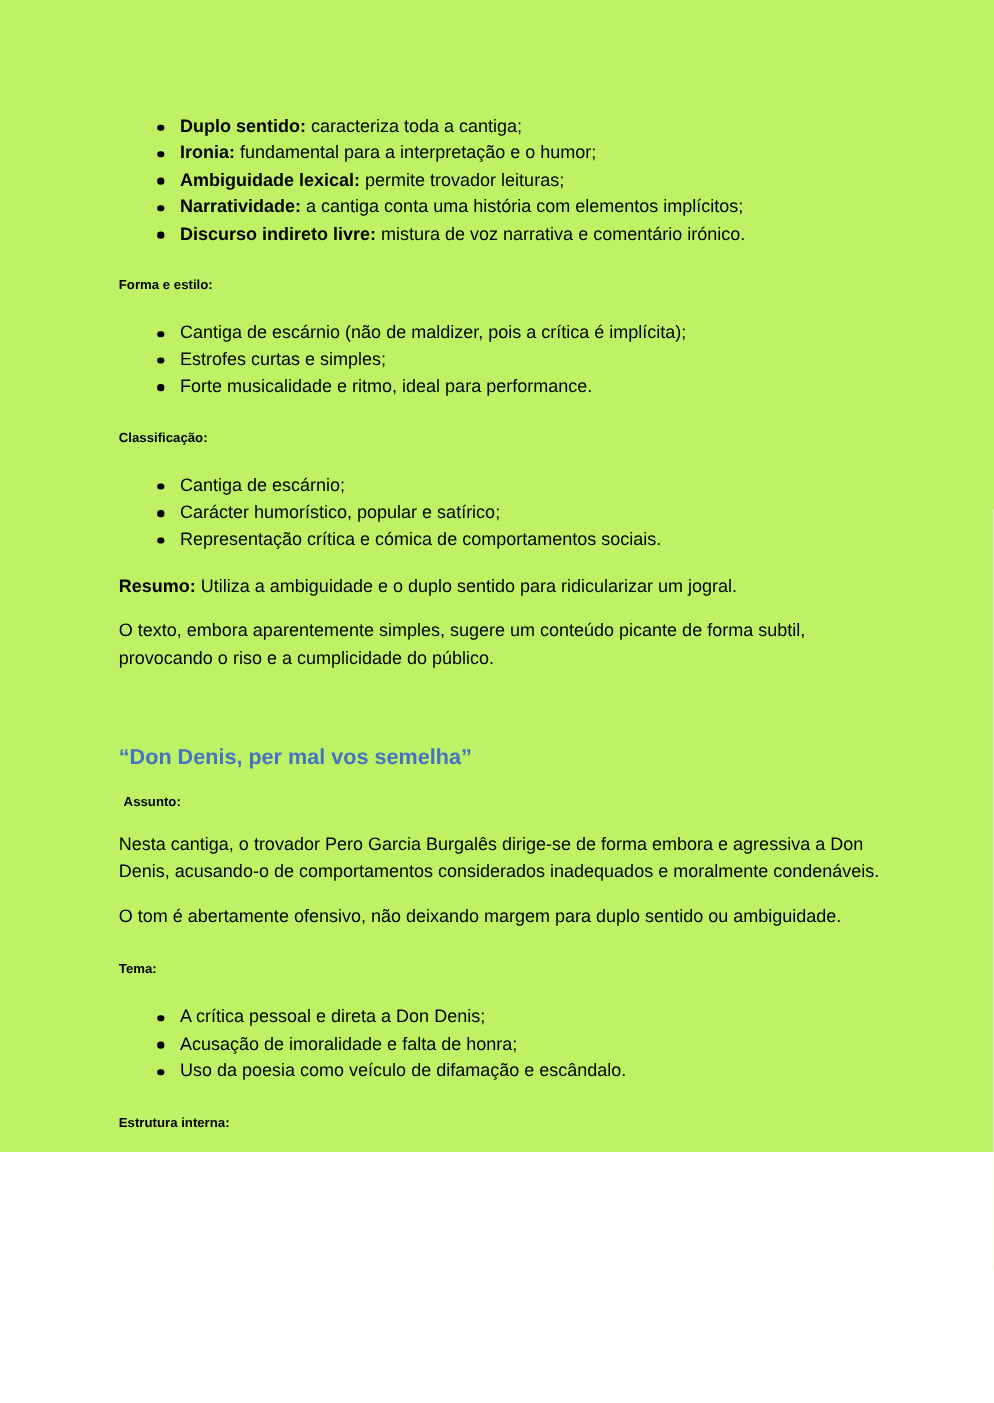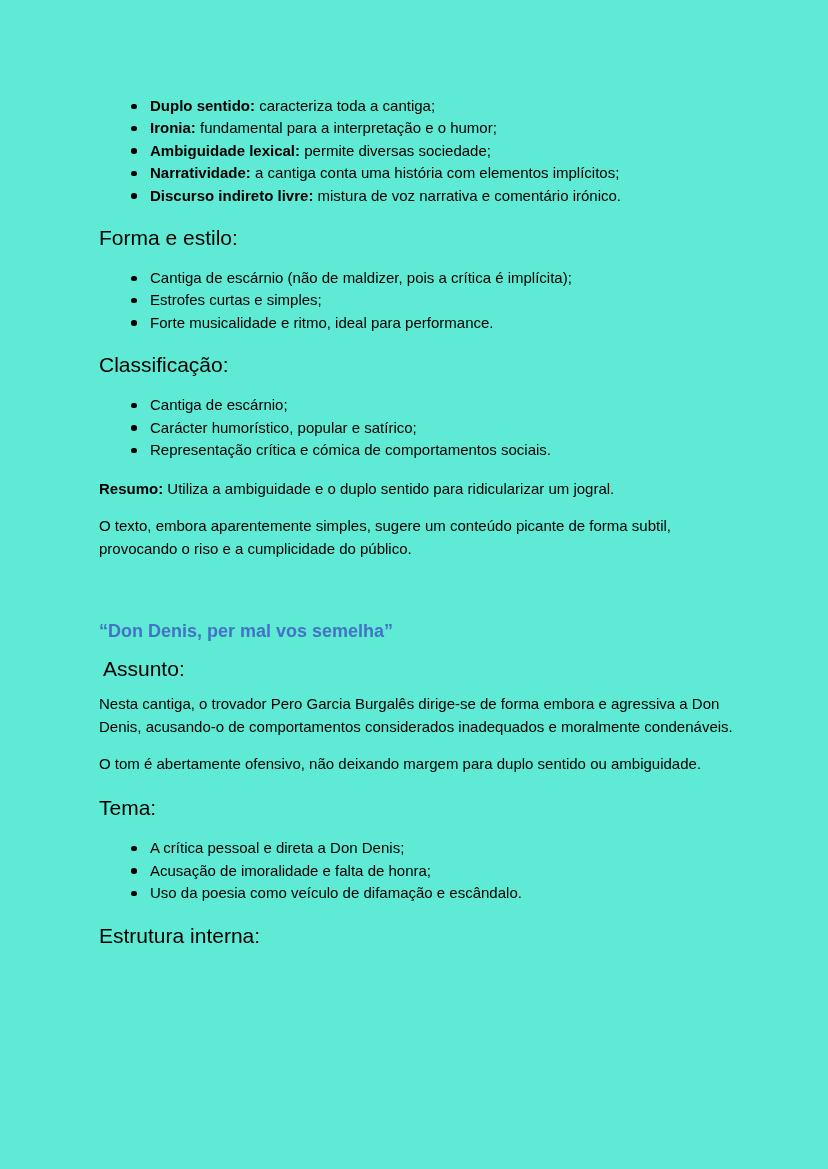--- a/index.html
+++ b/index.html
@@ -11,34 +11,34 @@
   body {
     width: 828px;
     height: 1169px;
     font-family: "Liberation Sans", sans-serif;
     color: #000000;
     -webkit-font-smoothing: antialiased;
   }
   .page {
     position: relative;
     width: 828px;
-    height: 1169px;
+    height: 960px;
     box-sizing: border-box;
     padding: 95px 76px 0 99px;
-    background: #5eead4;
+    background: #bef264;
     overflow: hidden;
   }
   .doc-body {
     width: 653px;
   }
 
   
   .section-heading {
-    font-size: 21px;
-    font-weight: normal;
+    font-size: 11px;
+    font-weight: bold;
     line-height: 22px;
     color: #000000;
     margin: 0;
   }
   .section-heading.indented {
     padding-left: 4px;
   }
   .title-heading {
     font-size: 18px;
     font-weight: bold;
@@ -97,21 +97,21 @@
 </style>
 </head>
 <body>
 
 <div class="page">
   <div class="doc-body">
 
     <ul class="bullets">
       <li><span class="lead">Duplo sentido:</span><span> caracteriza toda a cantiga;</span></li>
       <li><span class="lead">Ironia:</span><span> fundamental para a interpretação e o humor;</span></li>
-      <li><span class="lead">Ambiguidade lexical:</span><span> permite diversas sociedade;</span></li>
+      <li><span class="lead">Ambiguidade lexical:</span><span> permite trovador leituras;</span></li>
       <li><span class="lead">Narratividade:</span><span> a cantiga conta uma história com elementos implícitos;</span></li>
       <li><span class="lead">Discurso indireto livre:</span><span> mistura de voz narrativa e comentário irónico.</span></li>
     </ul>
 
     <div class="sp-20"></div>
 
     <h2 class="section-heading">Forma e estilo:</h2>
 
     <div class="sp-18"></div>
 

